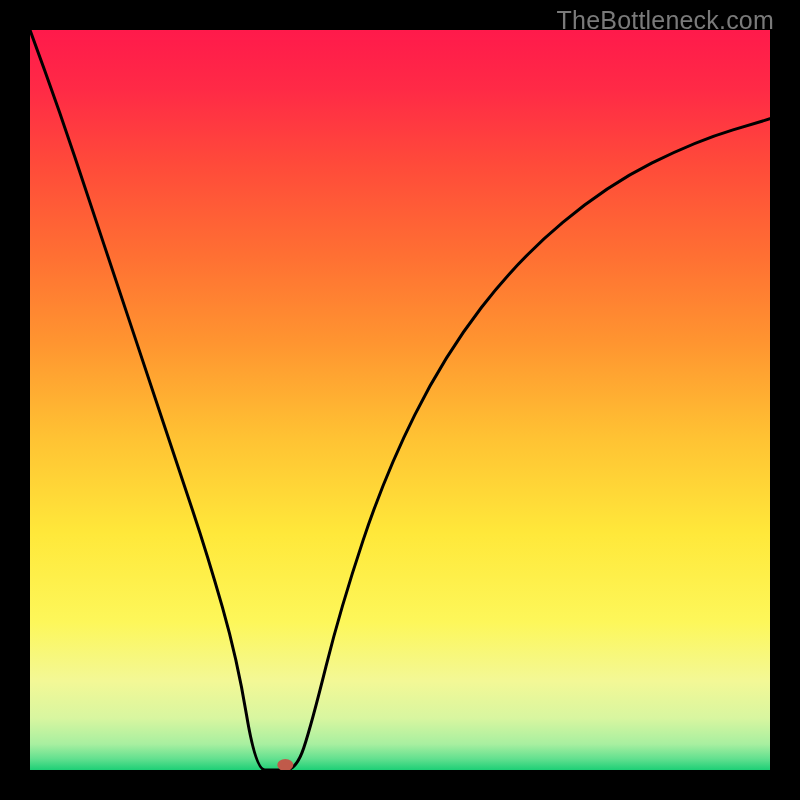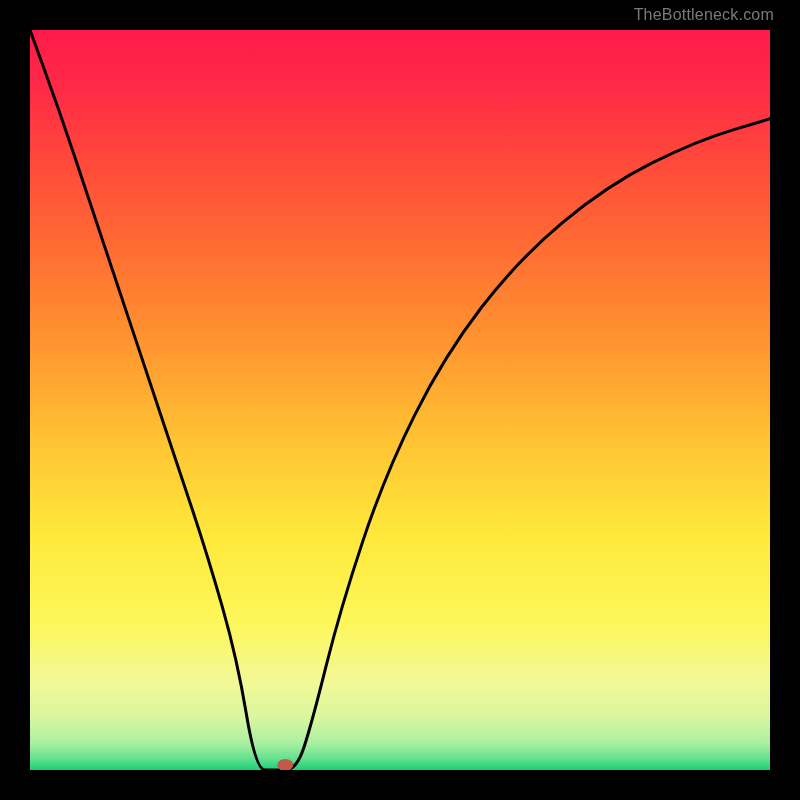--- a/index.html
+++ b/index.html
@@ -22,21 +22,21 @@
   }
   .curve {
     position: absolute;
     left: 0; top: 0;
     width: 740px; height: 740px;
   }
   .watermark {
     position: absolute;
     top: 6px; right: 26px;
     font-family: Arial, Helvetica, sans-serif;
-    font-size: 16px;
+    font-size: 25px;
     color: #7a7a7a;
     font-weight: 500;
     letter-spacing: 0.2px;
   }
 </style>
 </head>
 <body>
 
 <div class="frame">
 

